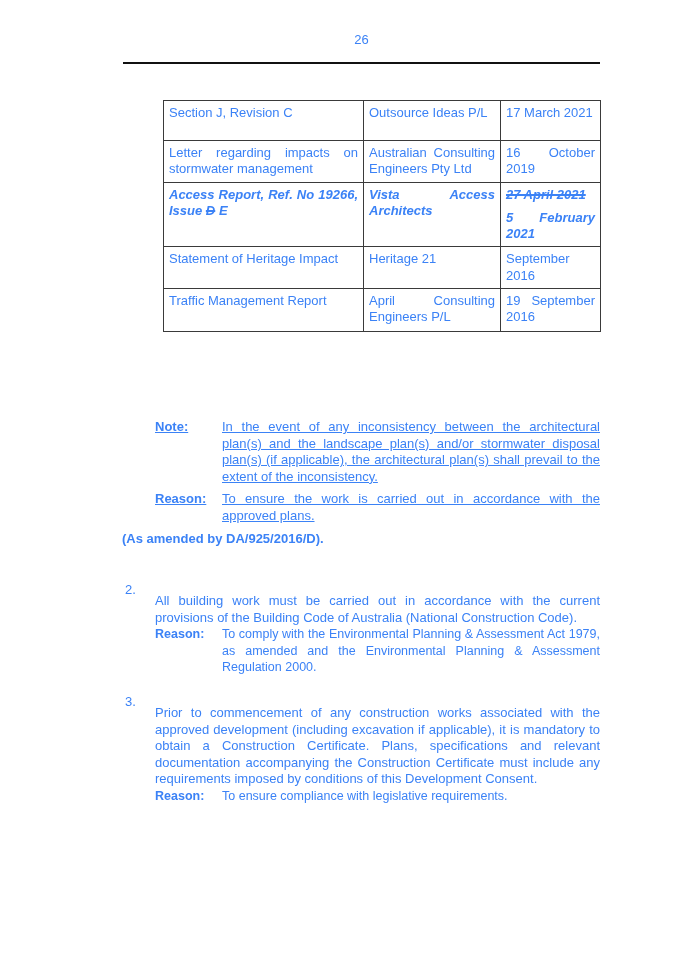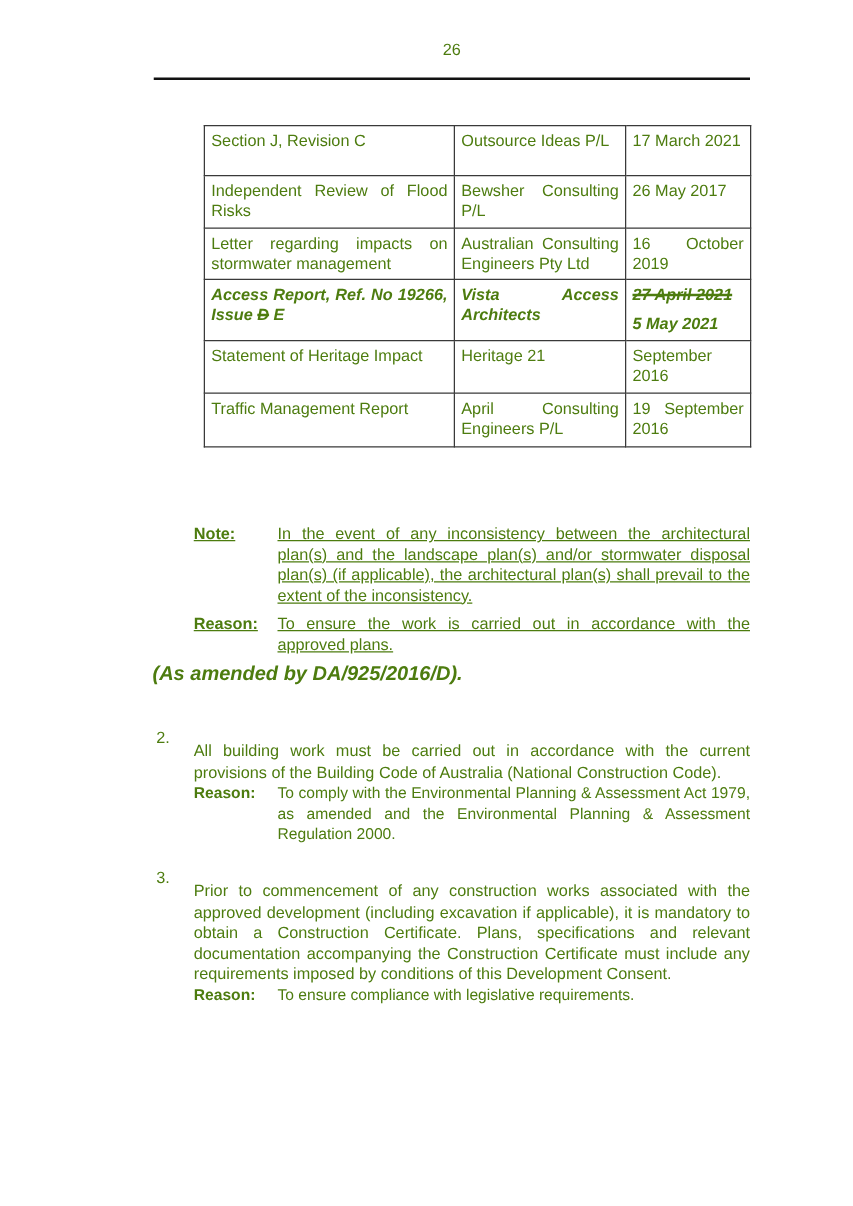--- a/index.html
+++ b/index.html
@@ -1,21 +1,21 @@
 <!DOCTYPE html>
 <html><head>
 <meta charset="utf-8">
 <style>
   html,body{margin:0;padding:0;background:#ffffff;}
   .page{
     position:relative;
     width:682px;height:965px;
     background:#ffffff;
     font-family:"Liberation Sans",sans-serif;
-    color:#4d7c0f;
+    color:#3b82f6;
     overflow:hidden;
   }
   .pagenum{
     position:absolute;top:32px;left:123px;width:477px;
     text-align:center;font-size:13px;
   }
   .rule{
     position:absolute;top:62px;left:123px;width:477px;height:2px;
     background:#111;
   }
@@ -43,21 +43,21 @@
   tr.em td{font-weight:bold;font-style:italic;}
   s{text-decoration:line-through;text-decoration-thickness:2px;}
   .date-old{white-space:nowrap;margin-bottom:7px;}
   .flexrow{display:flex;text-decoration:underline;}
   .note-block{position:absolute;top:419px;left:155px;width:445px;font-size:13px;line-height:1.27;}
   .reason-block{position:absolute;top:491px;left:155px;width:445px;font-size:13px;line-height:1.27;}
   .lbl{width:67px;flex:0 0 67px;font-weight:bold;}
   .txt{flex:1;text-align:justify;}
   .amended{
     position:absolute;top:531px;left:122px;
-    font-size:16px;font-weight:bold;font-style:italic;
+    font-size:13px;font-weight:bold;
   }
   .item{position:absolute;left:125px;width:475px;font-size:13px;line-height:1.27;display:flex;}
   .item2{top:582px;}
   .item3{top:694px;}
   .num{width:30px;flex:0 0 30px;}
   .body{flex:1;}
   .body .main{text-align:justify;margin-top:11px;}
   .reason-sub{display:flex;font-size:12.5px;line-height:1.32;}
   .reason-sub .lbl{width:67px;flex:0 0 67px;}
   .reason-sub .txt{text-align:justify;}
@@ -75,36 +75,31 @@
         <col style="width:200px">
         <col style="width:137px">
         <col style="width:100px">
       </colgroup>
     <tbody>
       <tr class="r1">
         <td>Section J, Revision C</td>
         <td>Outsource Ideas P/L</td>
         <td>17 March 2021</td>
       </tr>
-      <tr class="r2">
-        <td>Independent Review of Flood Risks</td>
-        <td>Bewsher Consulting P/L</td>
-        <td>26 May 2017</td>
-      </tr>
       <tr class="r3">
         <td>Letter regarding impacts on stormwater management</td>
         <td>Australian Consulting Engineers Pty Ltd</td>
         <td>16 October 2019</td>
       </tr>
       <tr class="r4 em">
         <td><span>Access Report, Ref. No 19266, Issue </span><s>D</s> <span>E</span></td>
         <td>Vista Access Architects</td>
         <td>
           <div class="date-old"><s>27 April 2021</s></div>
-          <div class="date-new">5 May 2021</div>
+          <div class="date-new">5 February 2021</div>
         </td>
       </tr>
       <tr class="r5">
         <td>Statement of Heritage Impact</td>
         <td>Heritage 21</td>
         <td>September 2016</td>
       </tr>
       <tr class="r7">
         <td>Traffic Management Report</td>
         <td>April Consulting Engineers P/L</td>

